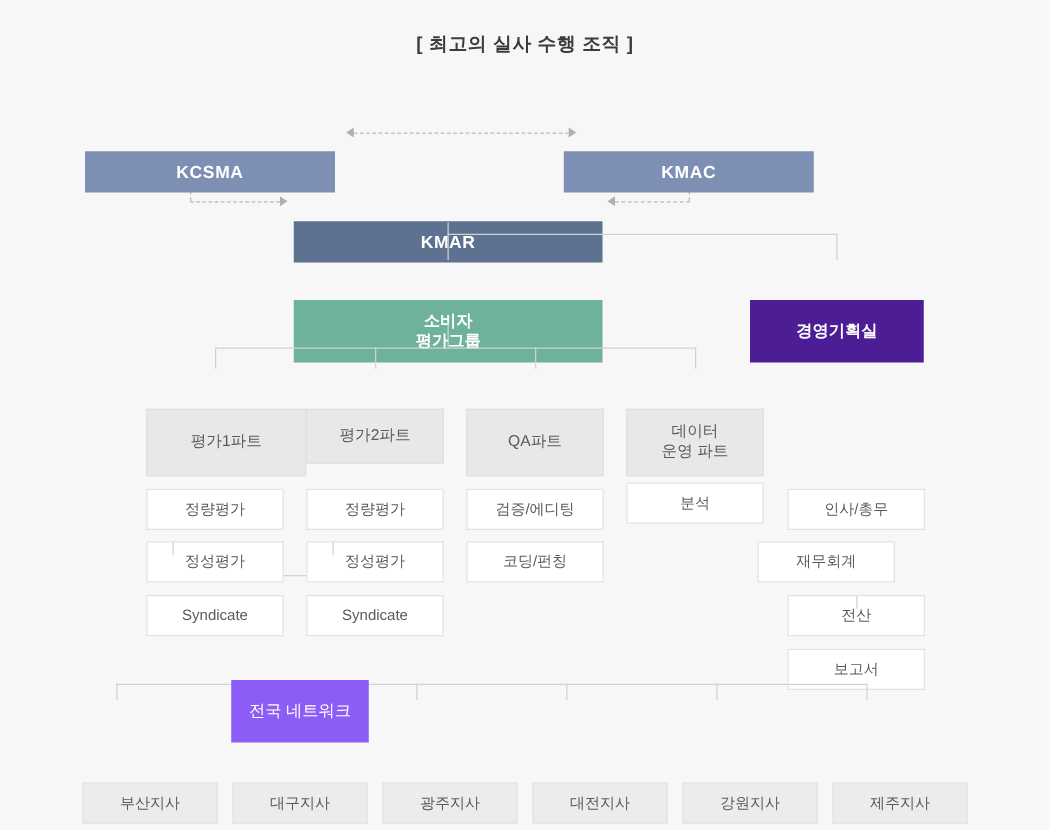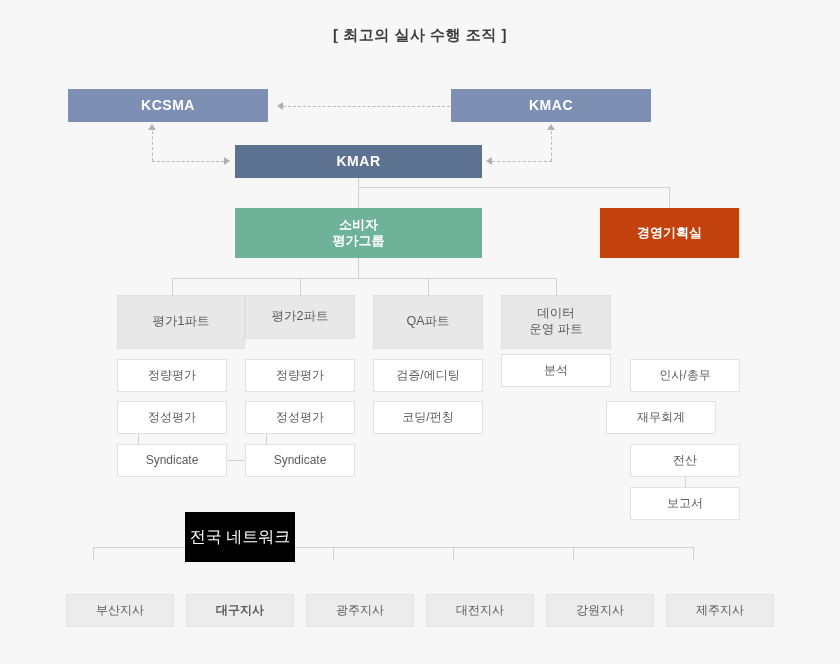--- a/index.html
+++ b/index.html
@@ -20,28 +20,29 @@
     letter-spacing:.5px;
   }
 
   .box{
     position:absolute;
     box-sizing:border-box;
     display:flex;align-items:center;justify-content:center;
     text-align:center;
     line-height:1.25;
     white-space:pre-line;
+    margin-top:32px;
   }
 
   
   .b-lightblue{background:#7d90b3;color:#ffffff;font-size:14px;font-weight:bold;letter-spacing:.5px;}
   .b-darkblue{background:#5d7191;color:#ffffff;font-size:14px;font-weight:bold;letter-spacing:.5px;}
   .b-green{background:#6eb399;color:#ffffff;font-size:13px;font-weight:bold;}
-  .b-gray{background:#c2410c;color:#ffffff;font-size:13px;font-weight:bold;}
-  .b-tan{background:#000000;color:#ffffff;font-size:16px;}
+  .b-gray{background:#4c1d95;color:#ffffff;font-size:13px;font-weight:bold;}
+  .b-tan{background:#8b5cf6;color:#ffffff;font-size:13px;}
 
   
   .b-part{
     background:#e8e8e8;border:1px solid #e0e0e0;
     color:#5a5a5a;font-size:12.5px;
   }
   
   .b-leaf{
     background:#ffffff;border:1px solid #e2e2e2;
     color:#5a5a5a;font-size:12px;
@@ -144,19 +145,19 @@
   <div class="ln ln-v" style="left:93px;top:547px;height:13px;"></div>
   <div class="ln ln-v" style="left:213px;top:547px;height:13px;"></div>
   <div class="ln ln-v" style="left:333px;top:547px;height:13px;"></div>
   <div class="ln ln-v" style="left:453px;top:547px;height:13px;"></div>
   <div class="ln ln-v" style="left:573px;top:547px;height:13px;"></div>
   <div class="ln ln-v" style="left:693px;top:547px;height:13px;"></div>
 
   <div class="box b-tan" style="left:185px;top:512px;width:110px;height:50px;">전국 네트워크</div>
 
   <div class="box b-branch" style="left:66px;top:594px;width:108px;height:33px;">부산지사</div>
-  <div class="box b-branch" style="left:186px;top:594px;width:108px;height:33px;font-weight:bold;">대구지사</div>
+  <div class="box b-branch" style="left:186px;top:594px;width:108px;height:33px;">대구지사</div>
   <div class="box b-branch" style="left:306px;top:594px;width:108px;height:33px;">광주지사</div>
   <div class="box b-branch" style="left:546px;top:594px;width:108px;height:33px;">강원지사</div>
   <div class="box b-branch" style="left:426px;top:594px;width:108px;height:33px;">대전지사</div>
   <div class="box b-branch" style="left:666px;top:594px;width:108px;height:33px;">제주지사</div>
 
 </div>
 
 </body></html>

